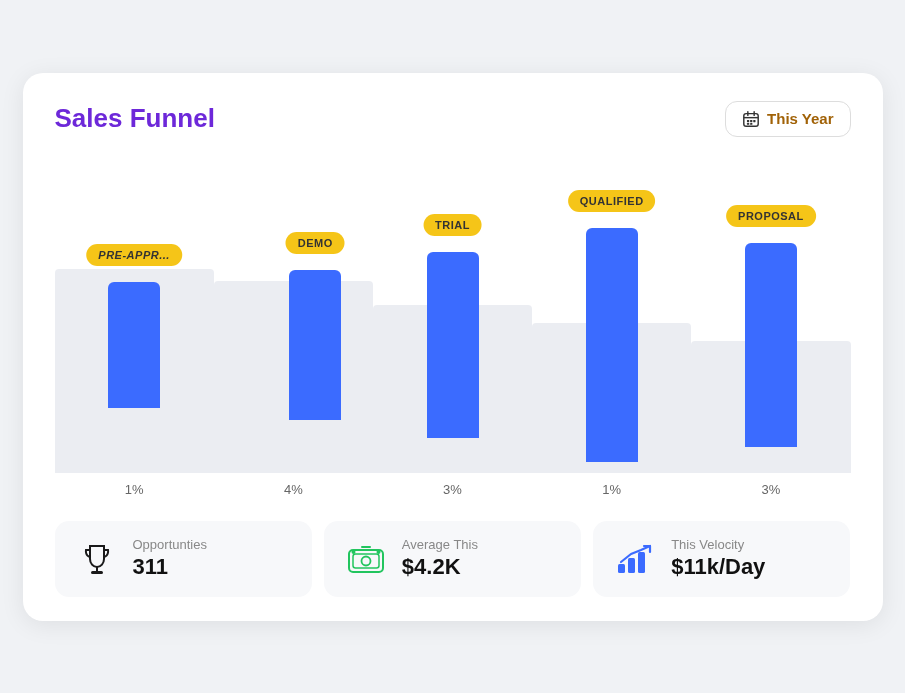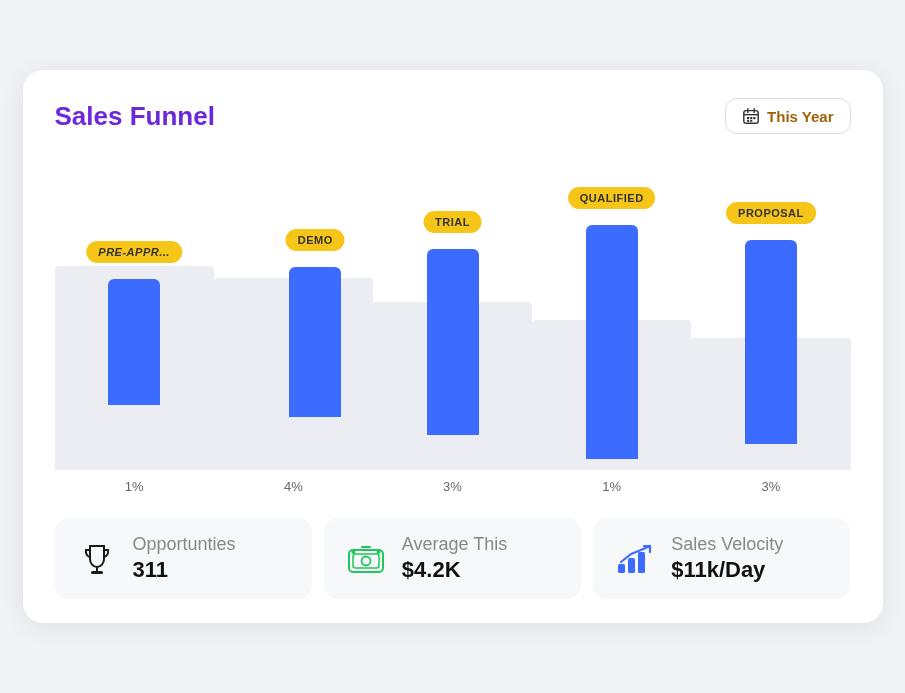--- a/index.html
+++ b/index.html
@@ -128,21 +128,21 @@
       display: flex;
       align-items: center;
       justify-content: center;
       flex-shrink: 0;
     }
     .stat-text-group {
       display: flex;
       flex-direction: column;
     }
     .stat-label {
-      font-size: 18px;
+      font-size: 13px;
       color: #888;
       font-weight: 500;
       margin-bottom: 2px;
     }
     .stat-value {
       font-size: 22px;
       font-weight: 800;
       color: #111;
     }
     .bar-wrapper {
@@ -262,18 +262,18 @@
         <div class="stat-icon">
           <svg width="38" height="34" viewBox="0 0 38 34" fill="none">
       <rect x="2" y="22" width="7" height="9" rx="1.5" fill="#3B6BFF"></rect>
       <rect x="12" y="16" width="7" height="15" rx="1.5" fill="#3B6BFF"></rect>
       <rect x="22" y="10" width="7" height="21" rx="1.5" fill="#3B6BFF"></rect>
       <polyline points="5,20 15,12 25,8 34,4" stroke="#3B6BFF" stroke-width="2.2" fill="none" stroke-linecap="round" stroke-linejoin="round"></polyline>
       <polyline points="28,4 34,4 34,10" stroke="#3B6BFF" stroke-width="2.2" fill="none" stroke-linecap="round" stroke-linejoin="round"></polyline>
     </svg>
         </div>
         <div class="stat-text-group">
-          <span class="stat-label">Sales Velocity</span>
+          <span class="stat-label">This Velocity</span>
           <span class="stat-value">$11k/Day</span>
         </div>
       </div>
     </div>
 </div>
 
 </body></html>

